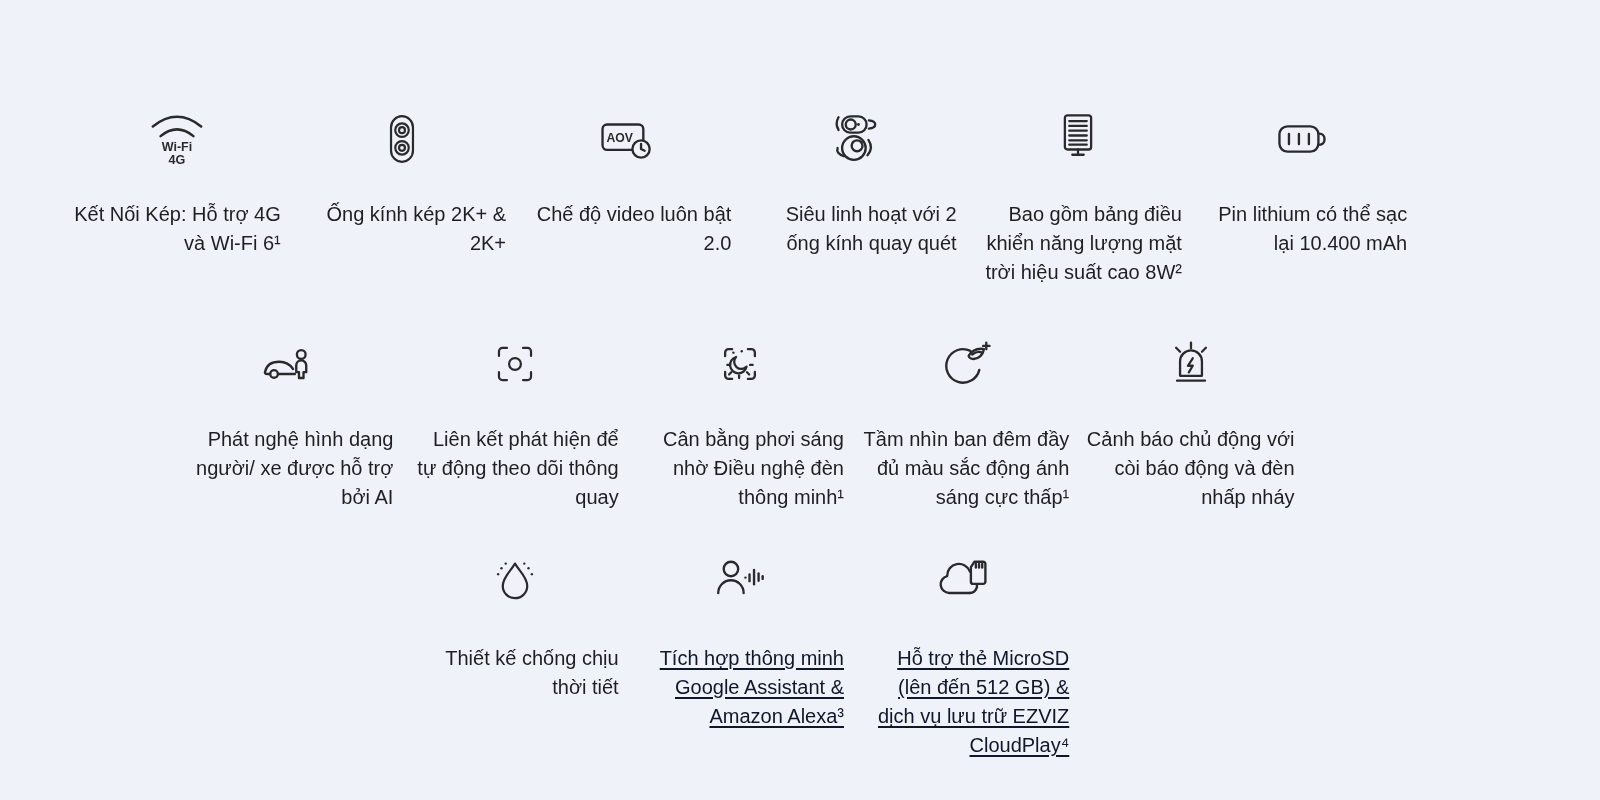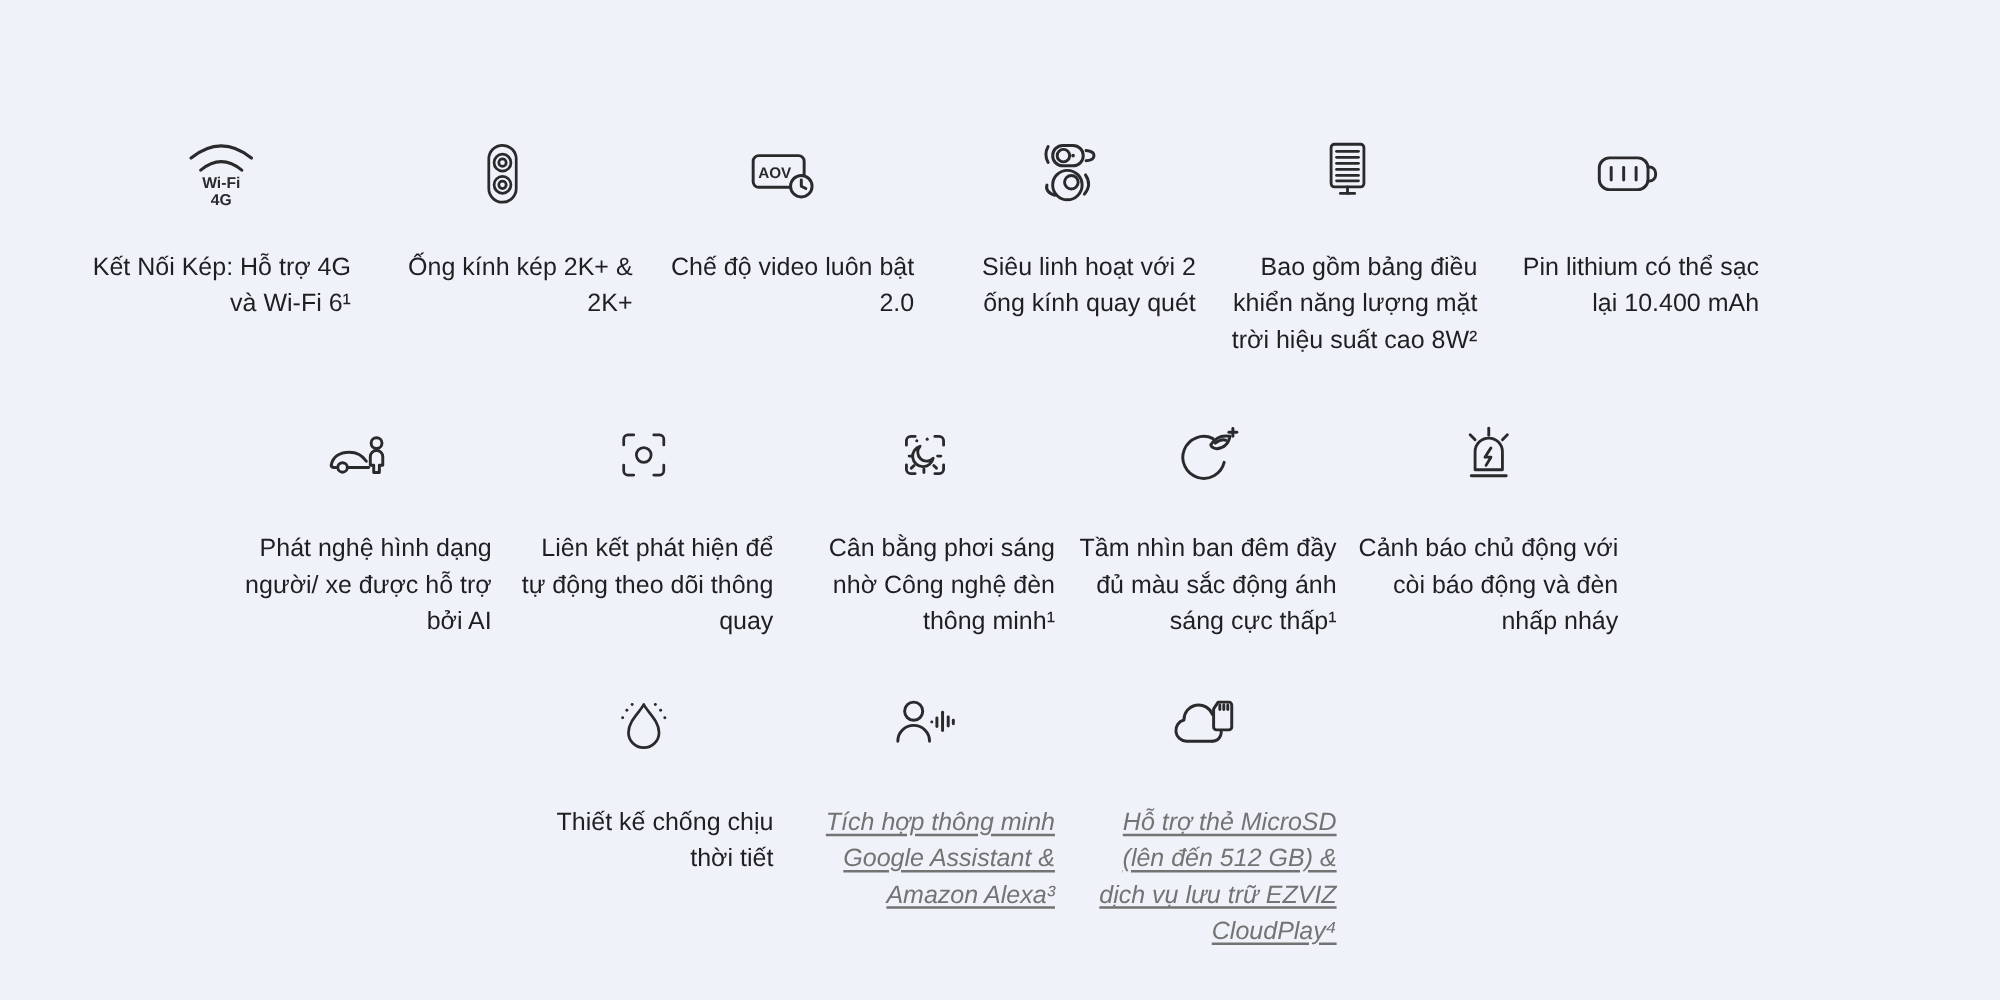--- a/index.html
+++ b/index.html
@@ -9,21 +9,21 @@
     font-family:"Liberation Sans",sans-serif;
     color:#1f1f21;
   }
   .features{width:1352px;margin-left:64px;padding-top:108px;}
   .row{display:flex;justify-content:center;}
   .row1{margin-bottom:46px;}
   .row2{margin-bottom:40px;}
   .cell{width:225.3px;display:flex;flex-direction:column;align-items:center;}
   .icon-box{height:62px;display:flex;align-items:center;justify-content:center;margin-bottom:30px;}
   .label{margin:0;width:208px;text-align:right;font-size:20px;line-height:29px;color:#1f1f21;}
-  a.label{text-decoration:underline;text-underline-offset:3px;color:#737373;font-style:italic;}
+  a.label{text-decoration:underline;text-underline-offset:3px;color:#0f172a;}
   
   .ic *{stroke:#2a2a2c;stroke-width:2.6;fill:none;stroke-linecap:round;stroke-linejoin:round;}
   .ic .stf{fill:#eff2f9;}
   .ic .fil{fill:#2a2a2c;stroke:none;}
   .ic .msk{fill:#eff2f9;stroke:none;}
   .ic text{fill:#2a2a2c;stroke:none;font-family:"Liberation Sans",sans-serif;font-weight:bold;}
 </style>
 </head>
 <body>
 
@@ -157,21 +157,21 @@
           <path d="M39.5,35 A9.5,9.5 0 1 1 27.5,24 A8,8 0 0 0 39.5,35 Z"></path>
           <path d="M43.5,33 h3"></path>
             <path d="M40,41.5 l2.5,2.5"></path>
             <path d="M31,45 v3"></path>
           <path d="M22,41.5 l-2.5,2.5"></path>
             <path d="M17.5,33 h3"></path>
           <circle class="fil" cx="24.5" cy="19" r="1.4"></circle>
             <circle class="fil" cx="34" cy="17.5" r="1.4"></circle>
         </svg>
       </div>
-      <p class="label">Cân bằng phơi sáng nhờ Công nghệ đèn thông minh¹</p>
+      <p class="label">Cân bằng phơi sáng nhờ Điều nghệ đèn thông minh¹</p>
     </div>
 
     <div class="cell">
       <div class="icon-box">
         <svg class="ic" width="58" height="58" viewBox="0 0 64 64">
           <path d="M38,17.5 A18.5,18.5 0 1 0 47.8,38.5"></path>
           <path d="M36,23 Q42,13.5 53,15.5 Q51,25.5 41.5,26.5 Q36.5,26 36,23 Z"></path>
           <path d="M40,21.5 Q45.5,17.5 49.5,19"></path>
           <path d="M55.5,8.5 v7"></path>
             <path d="M52,12 h7"></path>

